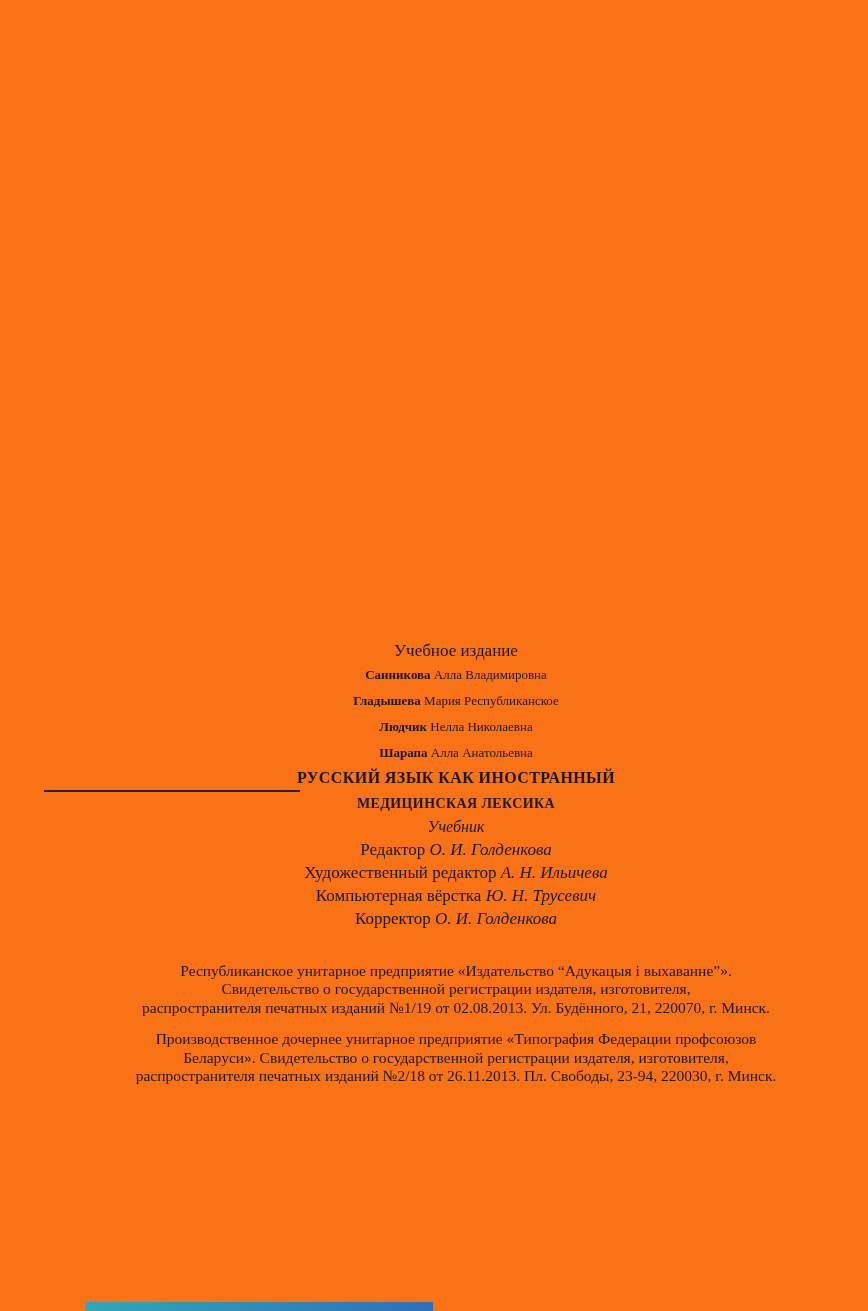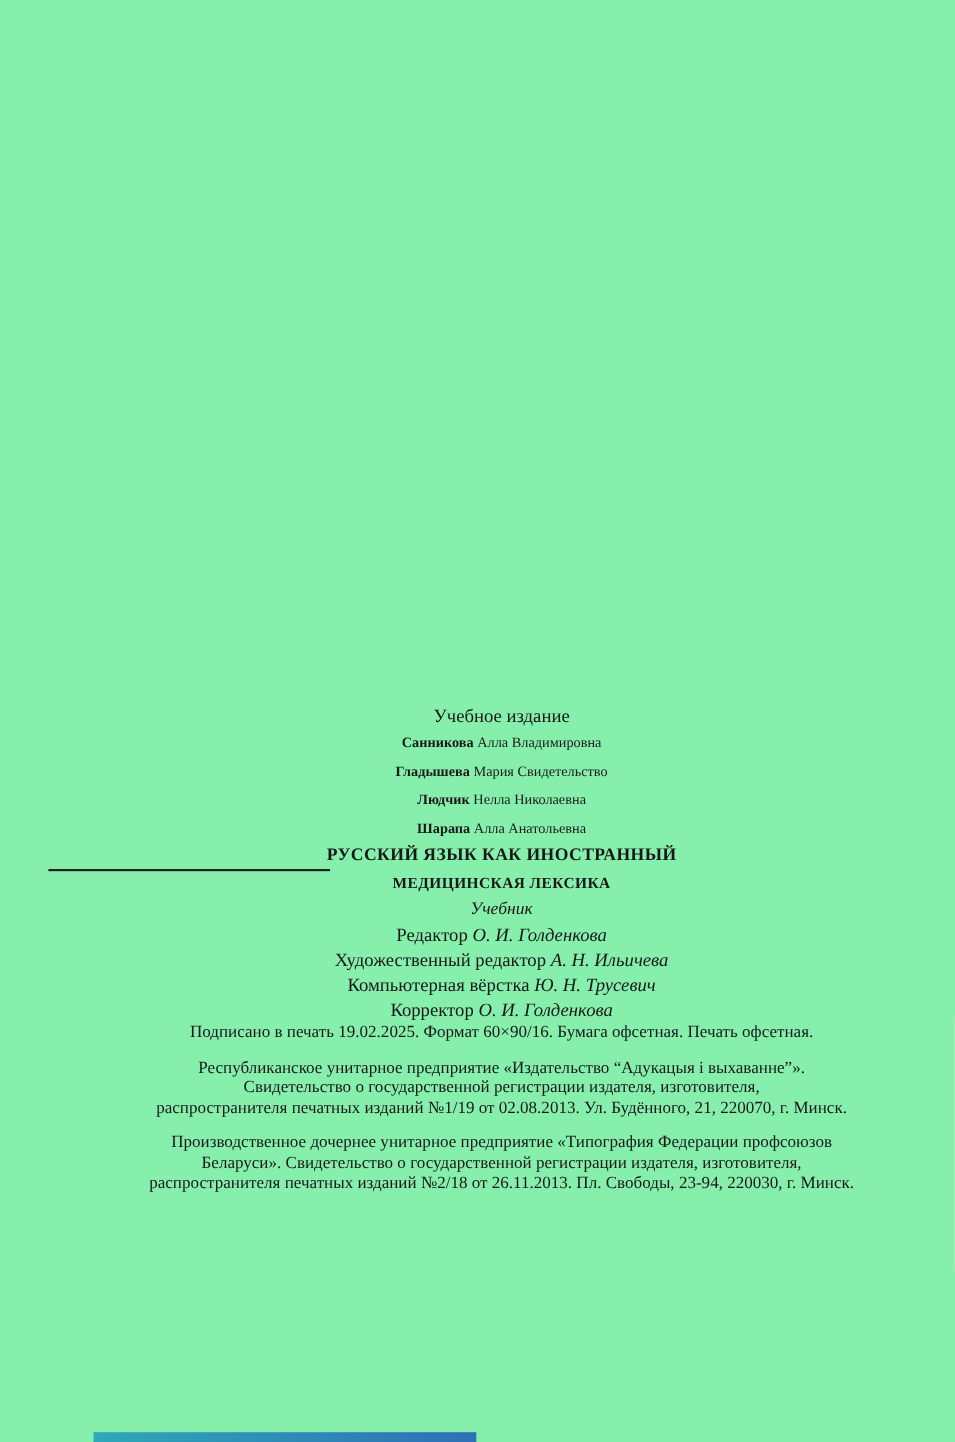--- a/index.html
+++ b/index.html
@@ -1,21 +1,21 @@
 <!DOCTYPE html>
 <html><head>
 <meta charset="utf-8">
 <style>
   html, body { margin: 0; padding: 0; background: #e8e8e8; }
   .page {
     position: relative;
     width: 868px;
     height: 1311px;
     margin: 0 auto;
-    background: #86efac;
+    background: #f97316;
     font-family: "Liberation Serif", "DejaVu Serif", serif;
     color: #181818;
     overflow: hidden;
   }
   .content {
     position: absolute;
     top: 640px;
     left: 44px;
     right: 0;
     text-align: center;
@@ -67,40 +67,40 @@
 </head>
 <body>
 
 <div class="page">
   <div class="content">
 
     <p class="edition">Учебное издание</p>
 
     <div class="authors">
       <div><span class="surname">Санникова</span> <span>Алла Владимировна</span></div>
-      <div><span class="surname">Гладышева</span> <span>Мария Свидетельство</span></div>
+      <div><span class="surname">Гладышева</span> <span>Мария Республиканское</span></div>
       <div><span class="surname">Людчик</span> <span>Нелла Николаевна</span></div>
       <div><span class="surname">Шарапа</span> <span>Алла Анатольевна</span></div>
     </div>
 
     <h1 class="series-title">РУССКИЙ ЯЗЫК КАК ИНОСТРАННЫЙ</h1>
     <div class="title-divider"></div>
     <h2 class="book-title">МЕДИЦИНСКАЯ ЛЕКСИКА</h2>
 
     <p class="book-type">Учебник</p>
 
     <div class="staff">
       <div><span>Редактор</span> <span class="it">О. И. Голденкова</span></div>
       <div><span>Художественный редактор</span> <span class="it">А. Н. Ильичева</span></div>
       <div><span>Компьютерная вёрстка</span> <span class="it">Ю. Н. Трусевич</span></div>
       <div><span>Корректор</span> <span class="it">О. И. Голденкова</span></div>
     </div>
 
     <p class="fine">
-      <span>Подписано в печать 19.02.2025. Формат 60×90/16. Бумага офсетная. Печать офсетная.</span><br>
+      <br>
     </p>
 
     <p class="fine">
       <span>Республиканское унитарное предприятие «Издательство “Адукацыя і выхаванне”».</span><br>
       <span>Свидетельство о государственной регистрации издателя, изготовителя,</span><br>
       <span>распространителя печатных изданий №1/19 от 02.08.2013. Ул. Будённого, 21, 220070, г. Минск.</span>
     </p>
 
     <p class="fine">
       <span>Производственное дочернее унитарное предприятие «Типография Федерации профсоюзов</span><br>

